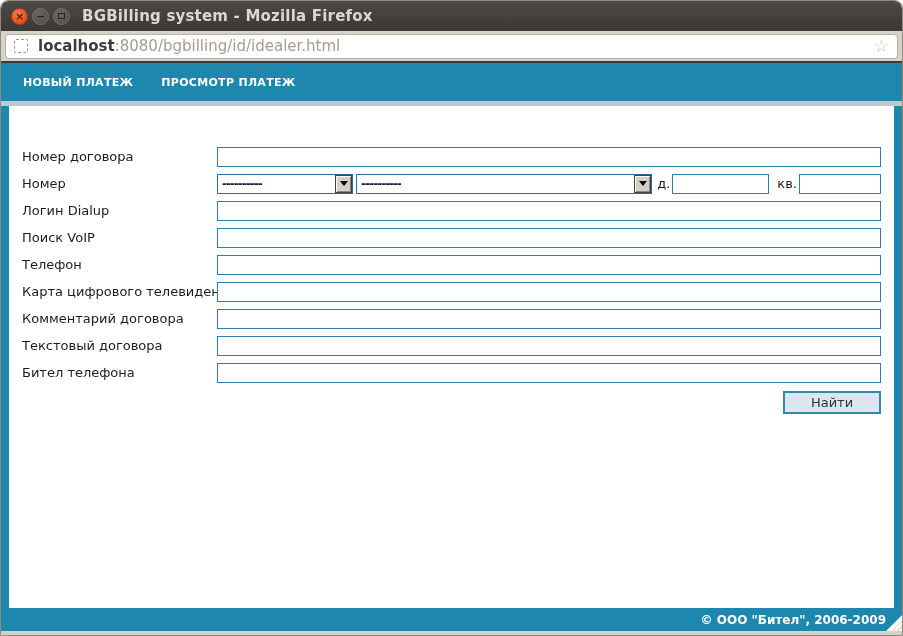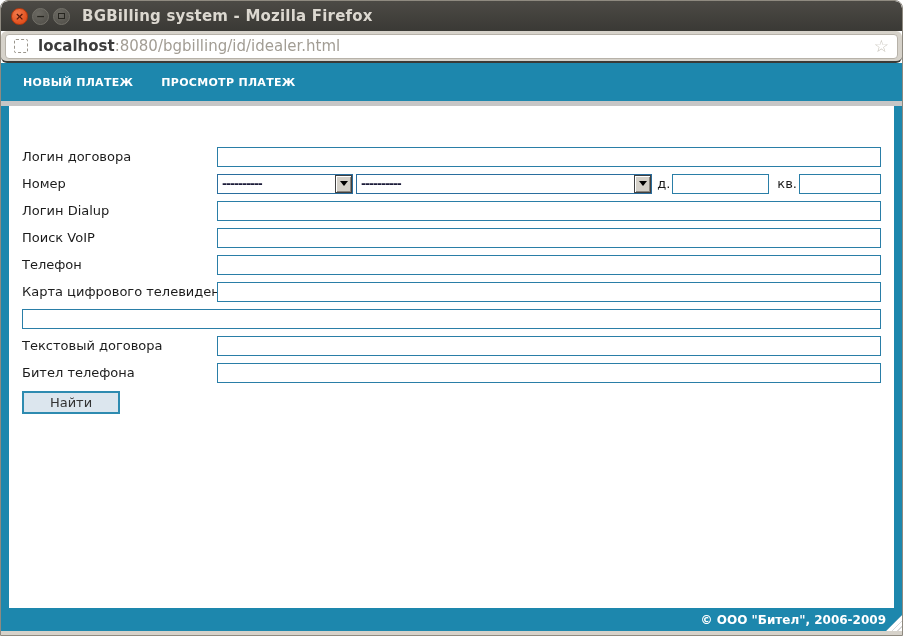--- a/index.html
+++ b/index.html
@@ -43,21 +43,20 @@
     letter-spacing:0.2px;
   }
 
   
   .urlbar {
     height:32px; flex:0 0 32px;
     background:#d6d2ca;
     border-bottom:2px solid #3b3a36;
     display:flex; align-items:center;
     padding:0 4px;
-    border-radius:6px;
   }
   .url-field {
     flex:1; height:25px;
     background:#ffffff;
     border:1px solid #b7b2a9;
     border-radius:4px;
     display:flex; align-items:center;
     padding:0 8px;
   }
   .favicon-ph {
@@ -127,21 +126,21 @@
   }
   .tri-down {
     width:0; height:0;
     border-left:4px solid transparent; border-right:4px solid transparent;
     border-top:5px solid #000;
   }
   .mini-label { font-size:13px; color:#1c1c1c; margin-right:2px; white-space:nowrap; }
   .inp-house { width:97px; flex:0 0 97px; margin-right:8px; }
   .inp-flat  { width:82px; flex:0 0 82px; }
 
-  .btn-row { display:flex; margin-top:5px; }
+  .btn-row { display:flex; justify-content:flex-end; margin-top:5px; }
   .find-btn {
     width:98px; height:23px;
     background:#dce6ee;
     border:2px solid #2e8bb0;
     font-family:"DejaVu Sans", sans-serif;
     font-size:13px; color:#333;
     cursor:pointer; text-align:center; line-height:19px;
   }
 
   
@@ -189,21 +188,21 @@
     <span class="nav-item">НОВЫЙ ПЛАТЕЖ</span>
     <span class="nav-item">ПРОСМОТР ПЛАТЕЖ</span>
   </div>
   <div class="separator"></div>
 
   <div class="content">
 
     <div class="form">
 
       <div class="form-row">
-        <span class="form-label">Логин договора</span>
+        <span class="form-label">Номер договора</span>
         <span class="controls">
             <input class="txt-input" type="text" style="">
           </span>
       </div>
 
       <div class="form-row">
         <span class="form-label">Номер</span>
         <span class="controls">
           <span class="sel sel-1">
             <span class="sel-text">----------</span>
@@ -246,20 +245,21 @@
       </div>
 
       <div class="form-row">
         <span class="form-label">Карта цифрового телевидения</span>
         <span class="controls">
             <input class="txt-input" type="text" style="">
           </span>
       </div>
 
       <div class="form-row">
+        <span class="form-label">Комментарий договора</span>
         <span class="controls">
             <input class="txt-input" type="text" style="">
           </span>
       </div>
 
       <div class="form-row">
         <span class="form-label">Текстовый договора</span>
         <span class="controls">
             <input class="txt-input" type="text" style="">
           </span>

